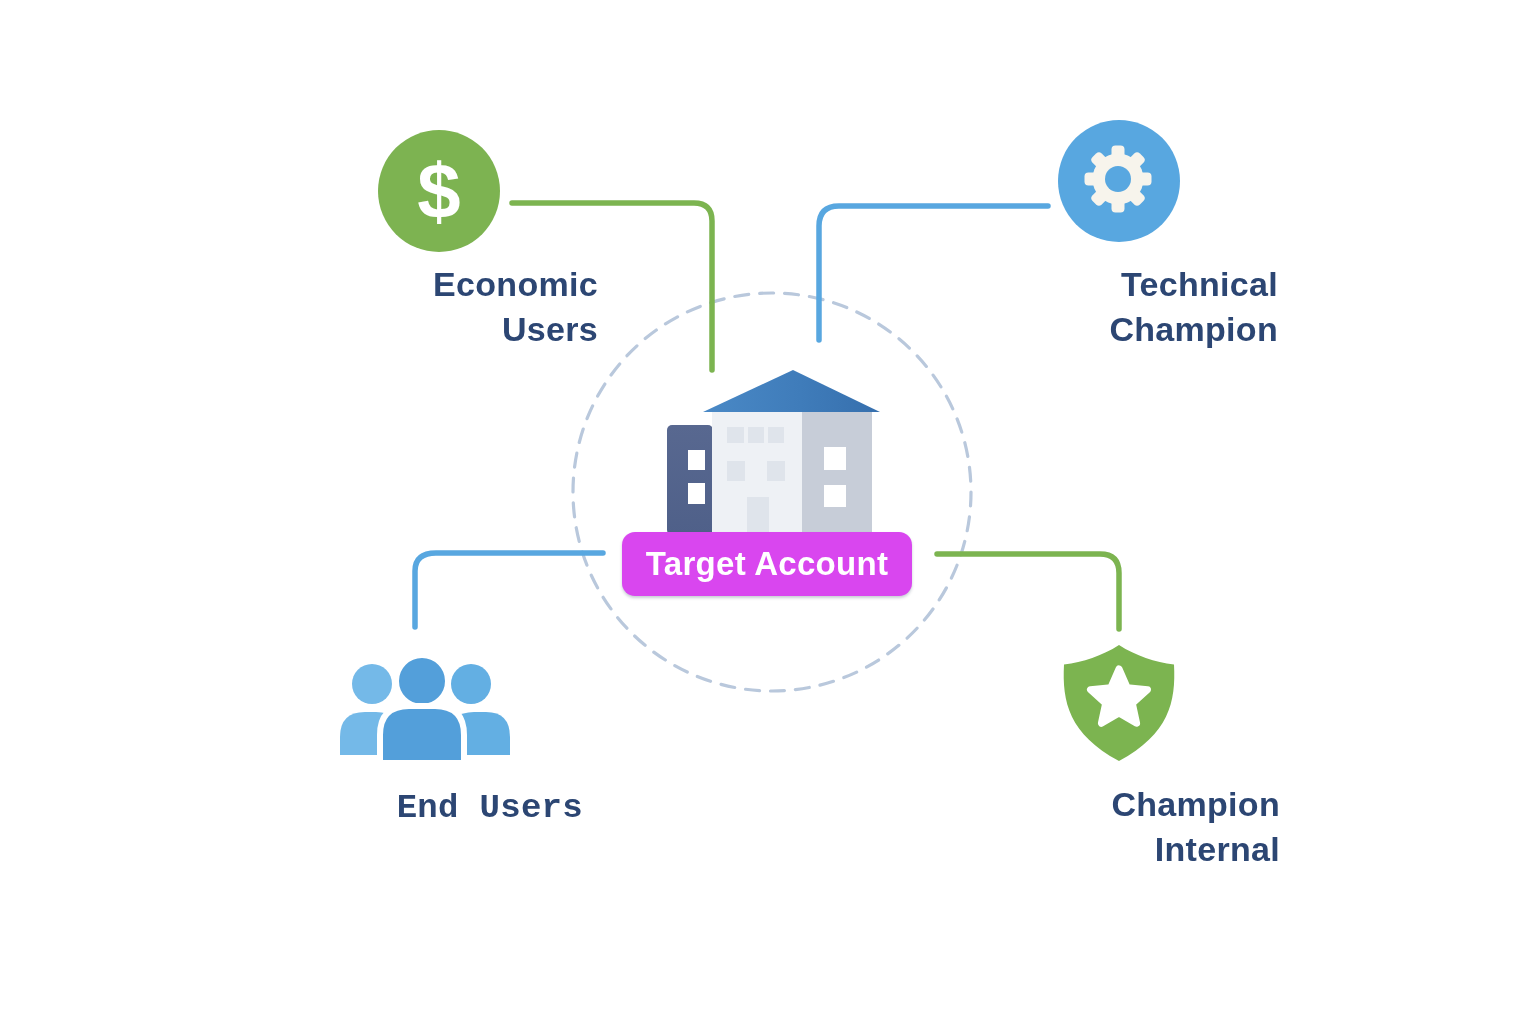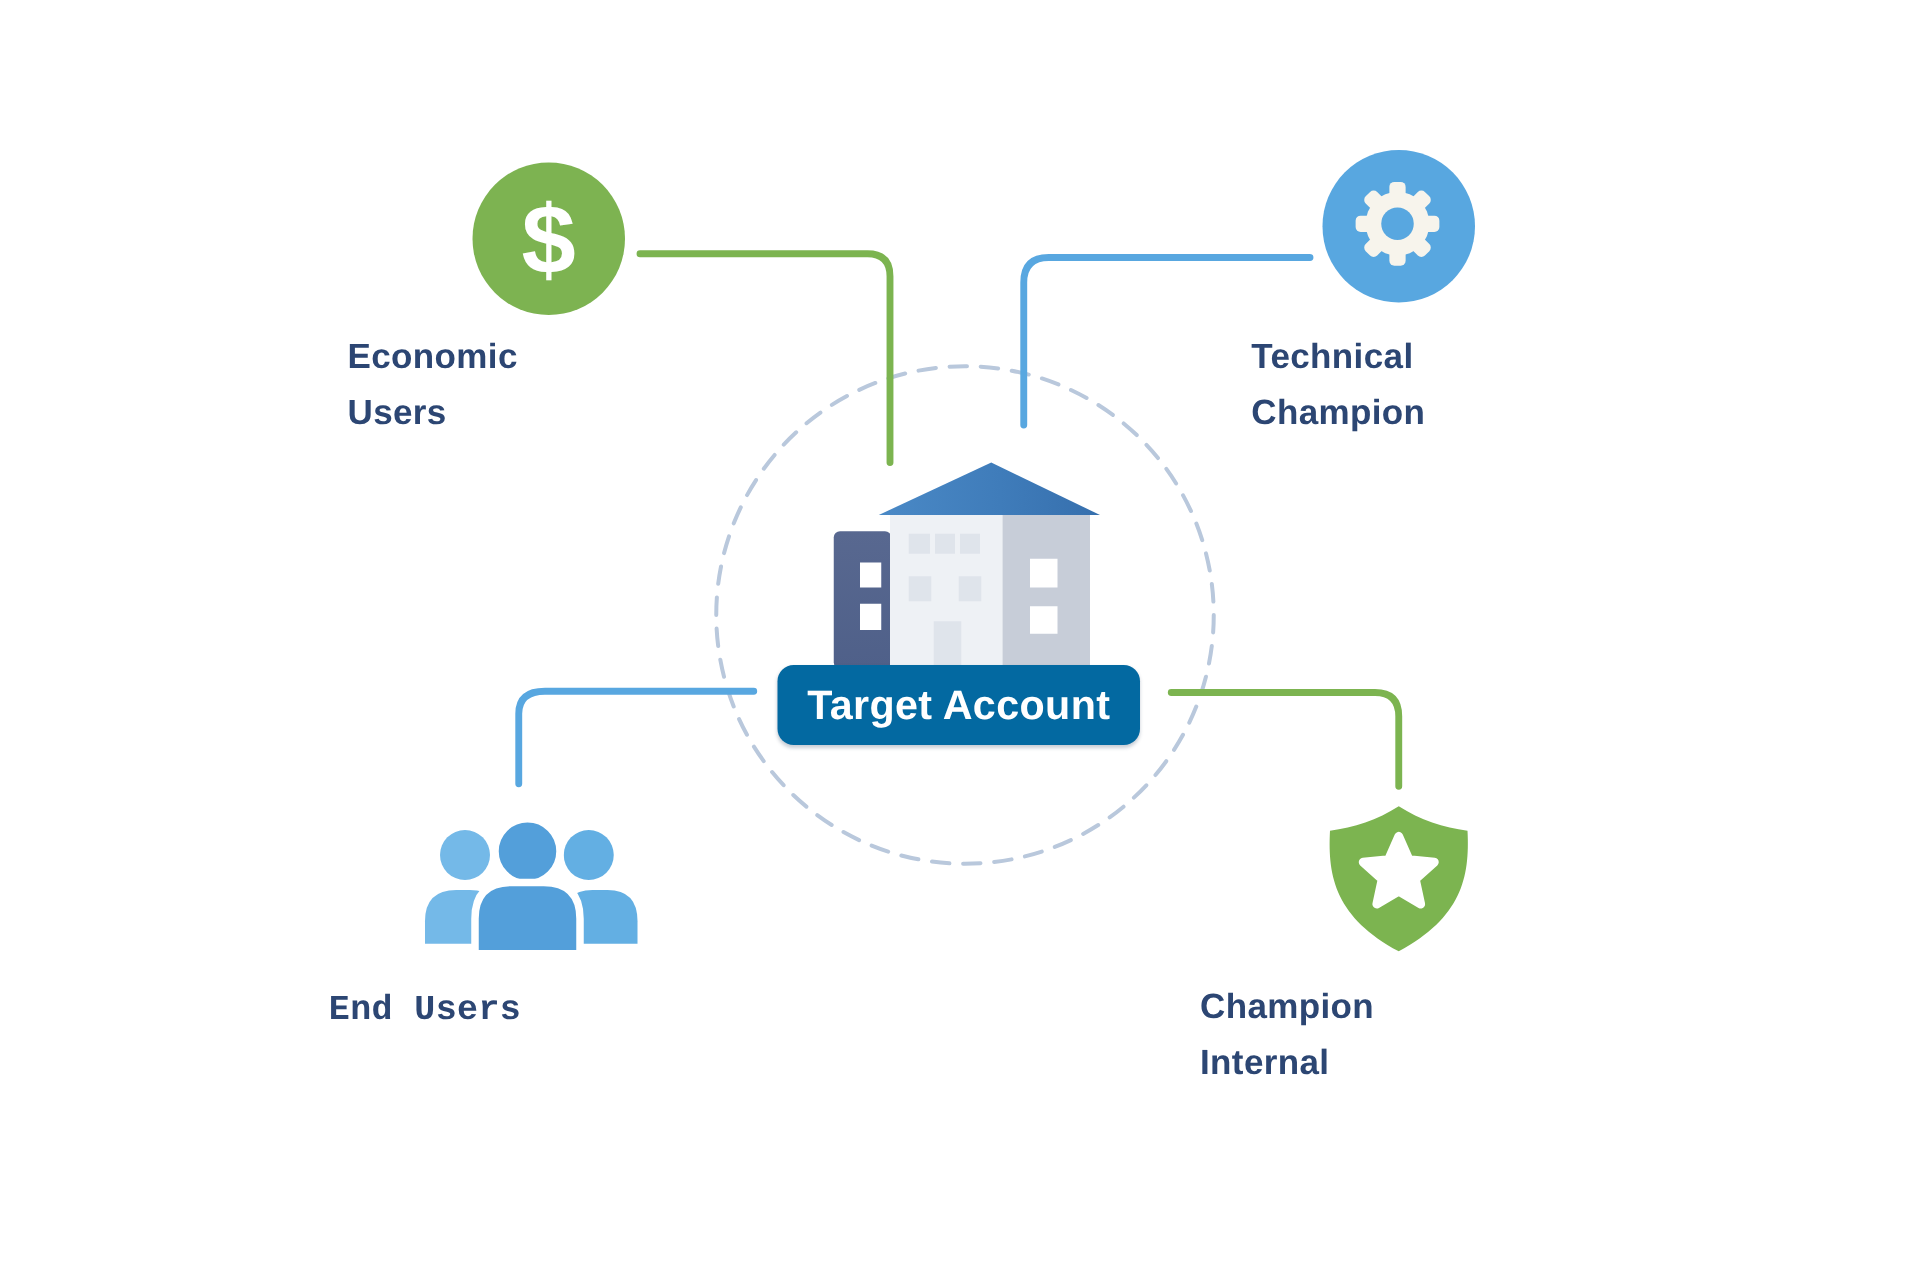--- a/index.html
+++ b/index.html
@@ -16,38 +16,38 @@
     overflow: hidden;
   }
   .canvas > svg {
     position: absolute;
     left: 0;
     top: 0;
   }
   .role-label {
     position: absolute;
     width: 320px;
-    text-align: left;
+    text-align: right;
     font-weight: bold;
-    font-size: 28px;
+    font-size: 34px;
     line-height: 45px;
     color: #2c4673;
     letter-spacing: 0.3px;
   }
   #lbl-economic   { left: 278px; top: 262px; }
-  #lbl-technical  { left: 1001px; top: 262px; }
+  #lbl-technical  { left: 958px; top: 262px; }
   #lbl-endusers   { left: 263px; top: 786px; font-family: Liberation Mono, monospace; }
   #lbl-internal   { left: 960px; top: 782px; }
   .center-label {
     position: absolute;
     left: 622px;
     top: 532px;
     width: 290px;
     height: 64px;
-    background: #0369a1;
+    background: #d946ef;
     border-radius: 13px;
     color: #ffffff;
     font-weight: bold;
     font-size: 33px;
     letter-spacing: 0.3px;
     display: flex;
     align-items: center;
     justify-content: center;
     box-shadow: 0 2px 3px rgba(40, 60, 90, 0.25);
   }

